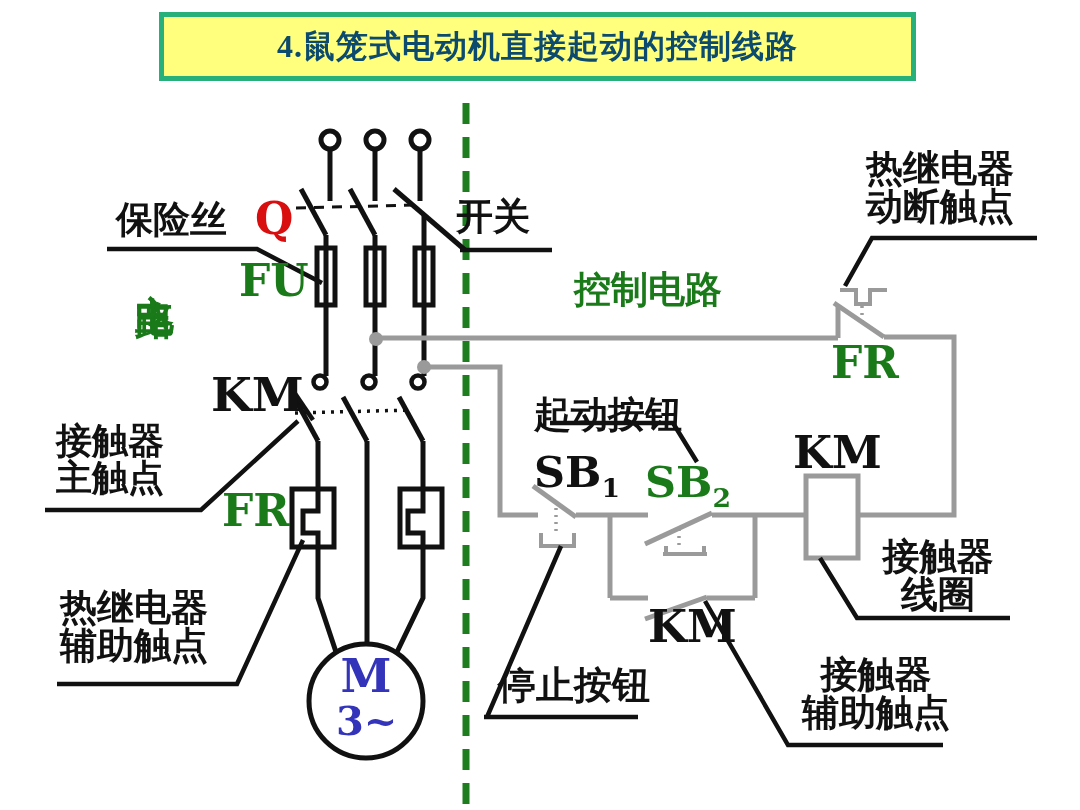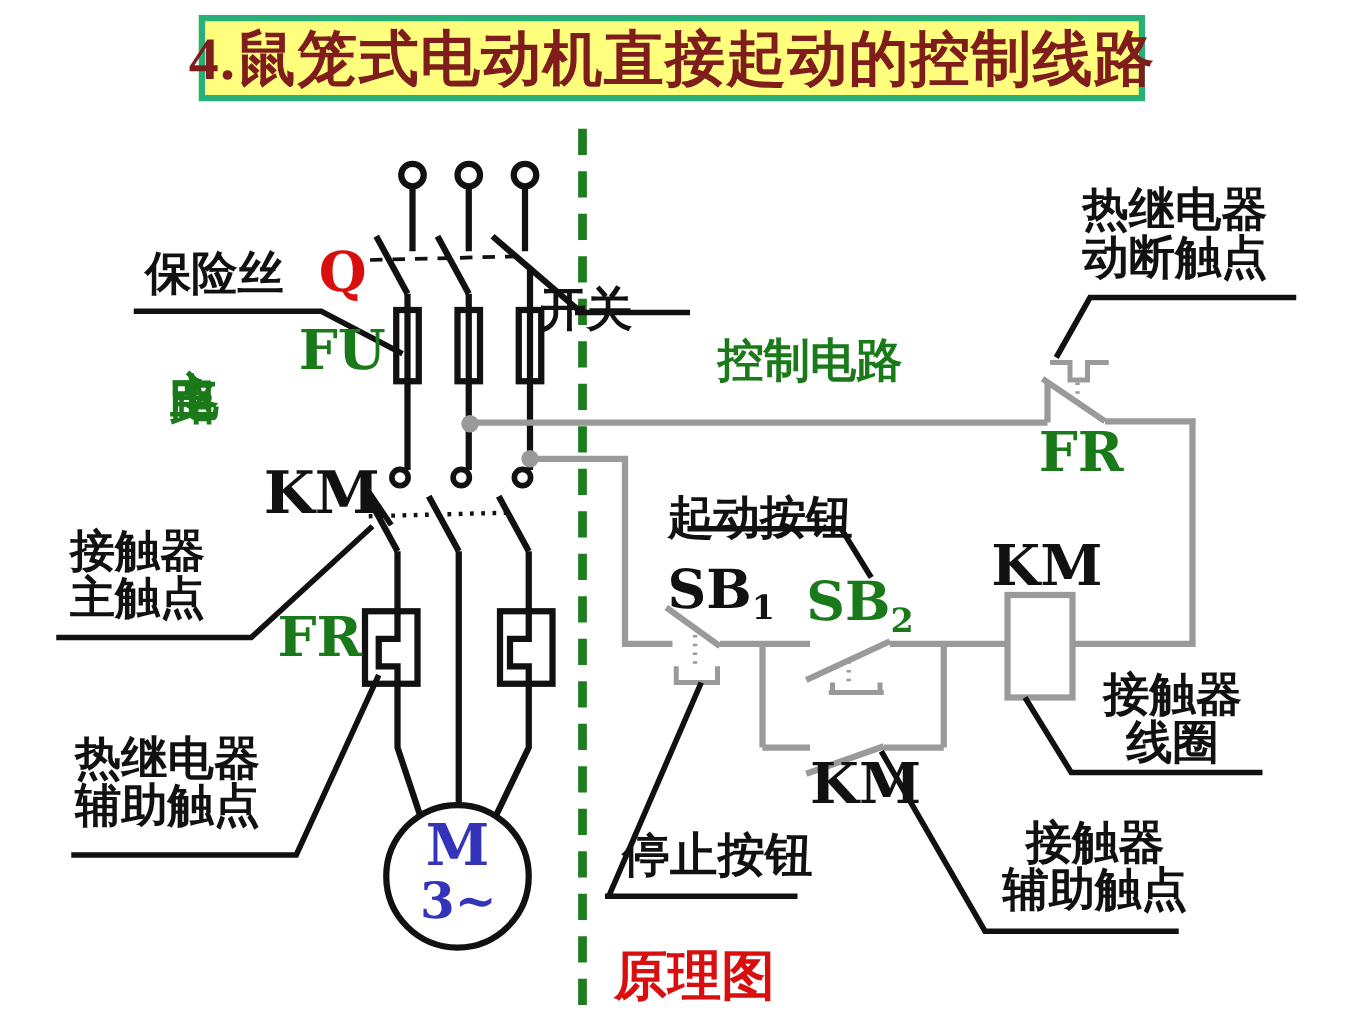--- a/index.html
+++ b/index.html
@@ -2,21 +2,21 @@
 <html><head>
 <meta charset="utf-8">
 <style>
   html,body{margin:0;padding:0;background:#fff;}
   #stage{position:relative;width:1080px;height:810px;background:#ffffff;overflow:hidden;
          font-family:"Liberation Serif",serif;}
   svg{position:absolute;left:0;top:0;}
   .titlebox{position:absolute;left:159px;top:12px;width:747px;height:59px;
             background:#ffff7d;border:5px solid #28b07a;
             display:flex;align-items:center;justify-content:center;}
-  .titlebox .t{font-size:48px;font-weight:700;color:#7f1d1d;letter-spacing:1px;
+  .titlebox .t{font-size:32px;font-weight:700;color:#0c4a6e;letter-spacing:1px;
                font-family:"Liberation Serif",serif;white-space:nowrap;}
   .lbl{position:absolute;font-weight:700;color:#111;white-space:nowrap;line-height:1.04;
        font-family:"Liberation Serif",serif;}
   .green{color:#1a7a1a;}
   .red{color:#d90f0f;}
   .blue{color:#3434bb;}
   .tag{font-family:"DejaVu Serif","Liberation Serif",serif;font-weight:700;}
   .vert{writing-mode:vertical-rl;text-orientation:upright;letter-spacing:4px;}
   .ctr{text-align:center;}
   sub{font-size:62%;}
@@ -139,21 +139,21 @@
       <path d="M705,601 L788,745 H943"></path>
     </g>
   </svg>
 
   <div class="titlebox">
     <span class="t">4.鼠笼式电动机直接起动的控制线路</span>
   </div>
 
   <div class="lbl" style="left:116px;top:201px;font-size:37px;">保险丝</div>
   <div class="lbl tag red" style="left:255px;top:196px;font-size:44px;">Q</div>
-  <div class="lbl" style="left:432px;top:198px;font-size:37px;margin-top:32px;">开关</div>
+  <div class="lbl" style="left:456px;top:198px;font-size:37px;">开关</div>
   <div class="lbl tag green" style="left:239px;top:258px;font-size:44px;">FU</div>
   <div class="lbl green vert" style="left:134px;top:262px;font-size:39px;height:135px;">主电路</div>
   <div class="lbl tag" style="left:211px;top:371px;font-size:47px;">KM</div>
 
   <div class="lbl" style="left:56px;top:423px;font-size:36px;">
     <div>接触器</div>
     <div>主触点</div>
   </div>
   <div class="lbl tag green" style="left:222px;top:488px;font-size:44px;">FR</div>
   <div class="lbl" style="left:60px;top:589px;font-size:37px;">
@@ -181,15 +181,14 @@
   <div class="lbl ctr" style="left:868px;top:538px;width:140px;font-size:37px;">
     <div>接触器</div>
     <div>线圈</div>
   </div>
   <div class="lbl ctr" style="left:788px;top:656px;width:176px;font-size:37px;">
     <div>接触器</div>
     <div>辅助触点</div>
   </div>
 
   <div class="lbl" style="left:498px;top:666px;font-size:38px;">停止按钮</div>
-  <div class="lbl red" style="left:491px;top:760px;font-size:43px;">原理图</div>
 
 </div>
 
 </body></html>

